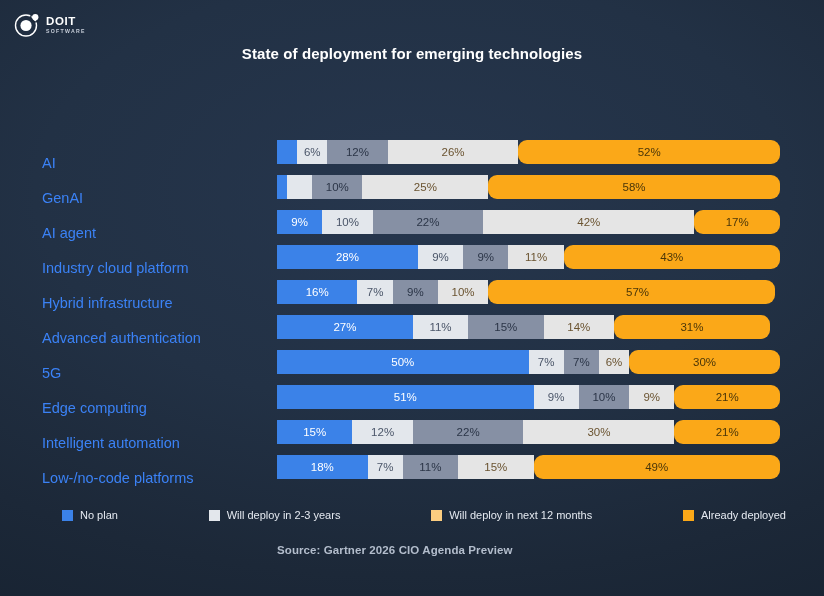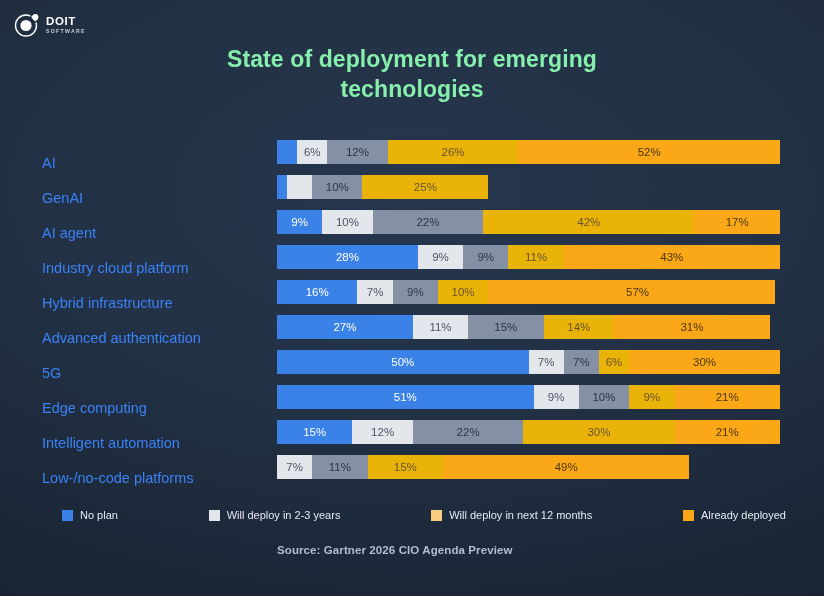--- a/index.html
+++ b/index.html
@@ -37,22 +37,22 @@
   }
   .logo-sub {
     font-size: 5.2px; font-weight: bold; color: #c8cfda;
     letter-spacing: 1.3px; margin-top: 2px;
   }
 
   
   .chart-title {
     position: absolute; left: 0; right: 0; top: 44px;
     text-align: center;
-    color: #86efac;
-    font-size: 23px; font-weight: bold;
+    color: #ffffff;
+    font-size: 15px; font-weight: bold;
     line-height: 1.32;
     padding: 0 170px;
     letter-spacing: 0.1px;
   }
 
   
   .chart {
     position: absolute;
     left: 0; top: 140px;
     width: 824px;
@@ -81,22 +81,22 @@
     height: 100%;
     display: flex; align-items: center; justify-content: center;
     font-size: 11.5px;
     font-weight: normal;
     white-space: nowrap;
     overflow: hidden;
   }
   .seg.s0 { background: #3b82e8; color: #ffffff; }
   .seg.s1 { background: #e3e7ec; color: #4a5568; }
   .seg.s2 { background: #8690a4; color: #2b3547; }
-  .seg.s3 { background: #eab308; color: #6a5330; text-align: right; }
-  .seg.s4 { background: #fba818; color: #4a3609; }
+  .seg.s3 { background: #e5e5e5; color: #6a5330; text-align: right; }
+  .seg.s4 { background: #fba818; color: #4a3609; border-radius: 9px; }
 
   
   .legend {
     position: absolute;
     left: 38px; top: 509px;
     width: 748px;
     display: flex;
     align-items: center;
     justify-content: space-between;
     padding-left: 24px;
@@ -156,20 +156,21 @@
           <div class="seg s4" title="Already deployed: 52%" style="width: 52%;">52%</div>
         </div>
       </div>
       <div class="row">
         <div class="row-label">GenAI</div>
         <div class="bar">
           <div class="seg s0" title="No plan: 2%" style="width: 2%;"></div>
           <div class="seg s1" title="Will deploy in 2-3 years: 5%" style="width: 5%;"></div>
           <div class="seg s2" title="Will deploy in next 12-24 months: 10%" style="width: 10%;">10%</div>
           <div class="seg s3" title="Will deploy in next 12 months: 25%" style="width: 25%;">25%</div>
+          <div class="seg s4" title="Already deployed: 58%" style="width: 58%;">58%</div>
         </div>
       </div>
       <div class="row">
         <div class="row-label">AI agent</div>
         <div class="bar">
           <div class="seg s0" title="No plan: 9%" style="width: 9%;">9%</div>
           <div class="seg s1" title="Will deploy in 2-3 years: 10%" style="width: 10%;">10%</div>
           <div class="seg s2" title="Will deploy in next 12-24 months: 22%" style="width: 22%;">22%</div>
           <div class="seg s3" title="Will deploy in next 12 months: 42%" style="width: 42%;">42%</div>
           <div class="seg s4" title="Already deployed: 17%" style="width: 17%;">17%</div>
@@ -231,20 +232,21 @@
           <div class="seg s0" title="No plan: 15%" style="width: 15%;">15%</div>
           <div class="seg s1" title="Will deploy in 2-3 years: 12%" style="width: 12%;">12%</div>
           <div class="seg s2" title="Will deploy in next 12-24 months: 22%" style="width: 22%;">22%</div>
           <div class="seg s3" title="Will deploy in next 12 months: 30%" style="width: 30%;">30%</div>
           <div class="seg s4" title="Already deployed: 21%" style="width: 21%;">21%</div>
         </div>
       </div>
       <div class="row">
         <div class="row-label">Low-/no-code platforms</div>
         <div class="bar">
+          <div class="seg s0" title="No plan: 18%" style="width: 18%;">18%</div>
           <div class="seg s1" title="Will deploy in 2-3 years: 7%" style="width: 7%;">7%</div>
           <div class="seg s2" title="Will deploy in next 12-24 months: 11%" style="width: 11%;">11%</div>
           <div class="seg s3" title="Will deploy in next 12 months: 15%" style="width: 15%;">15%</div>
           <div class="seg s4" title="Already deployed: 49%" style="width: 49%;">49%</div>
         </div>
       </div>
     </div>
 
   <div class="legend">
       <div class="legend-item">

